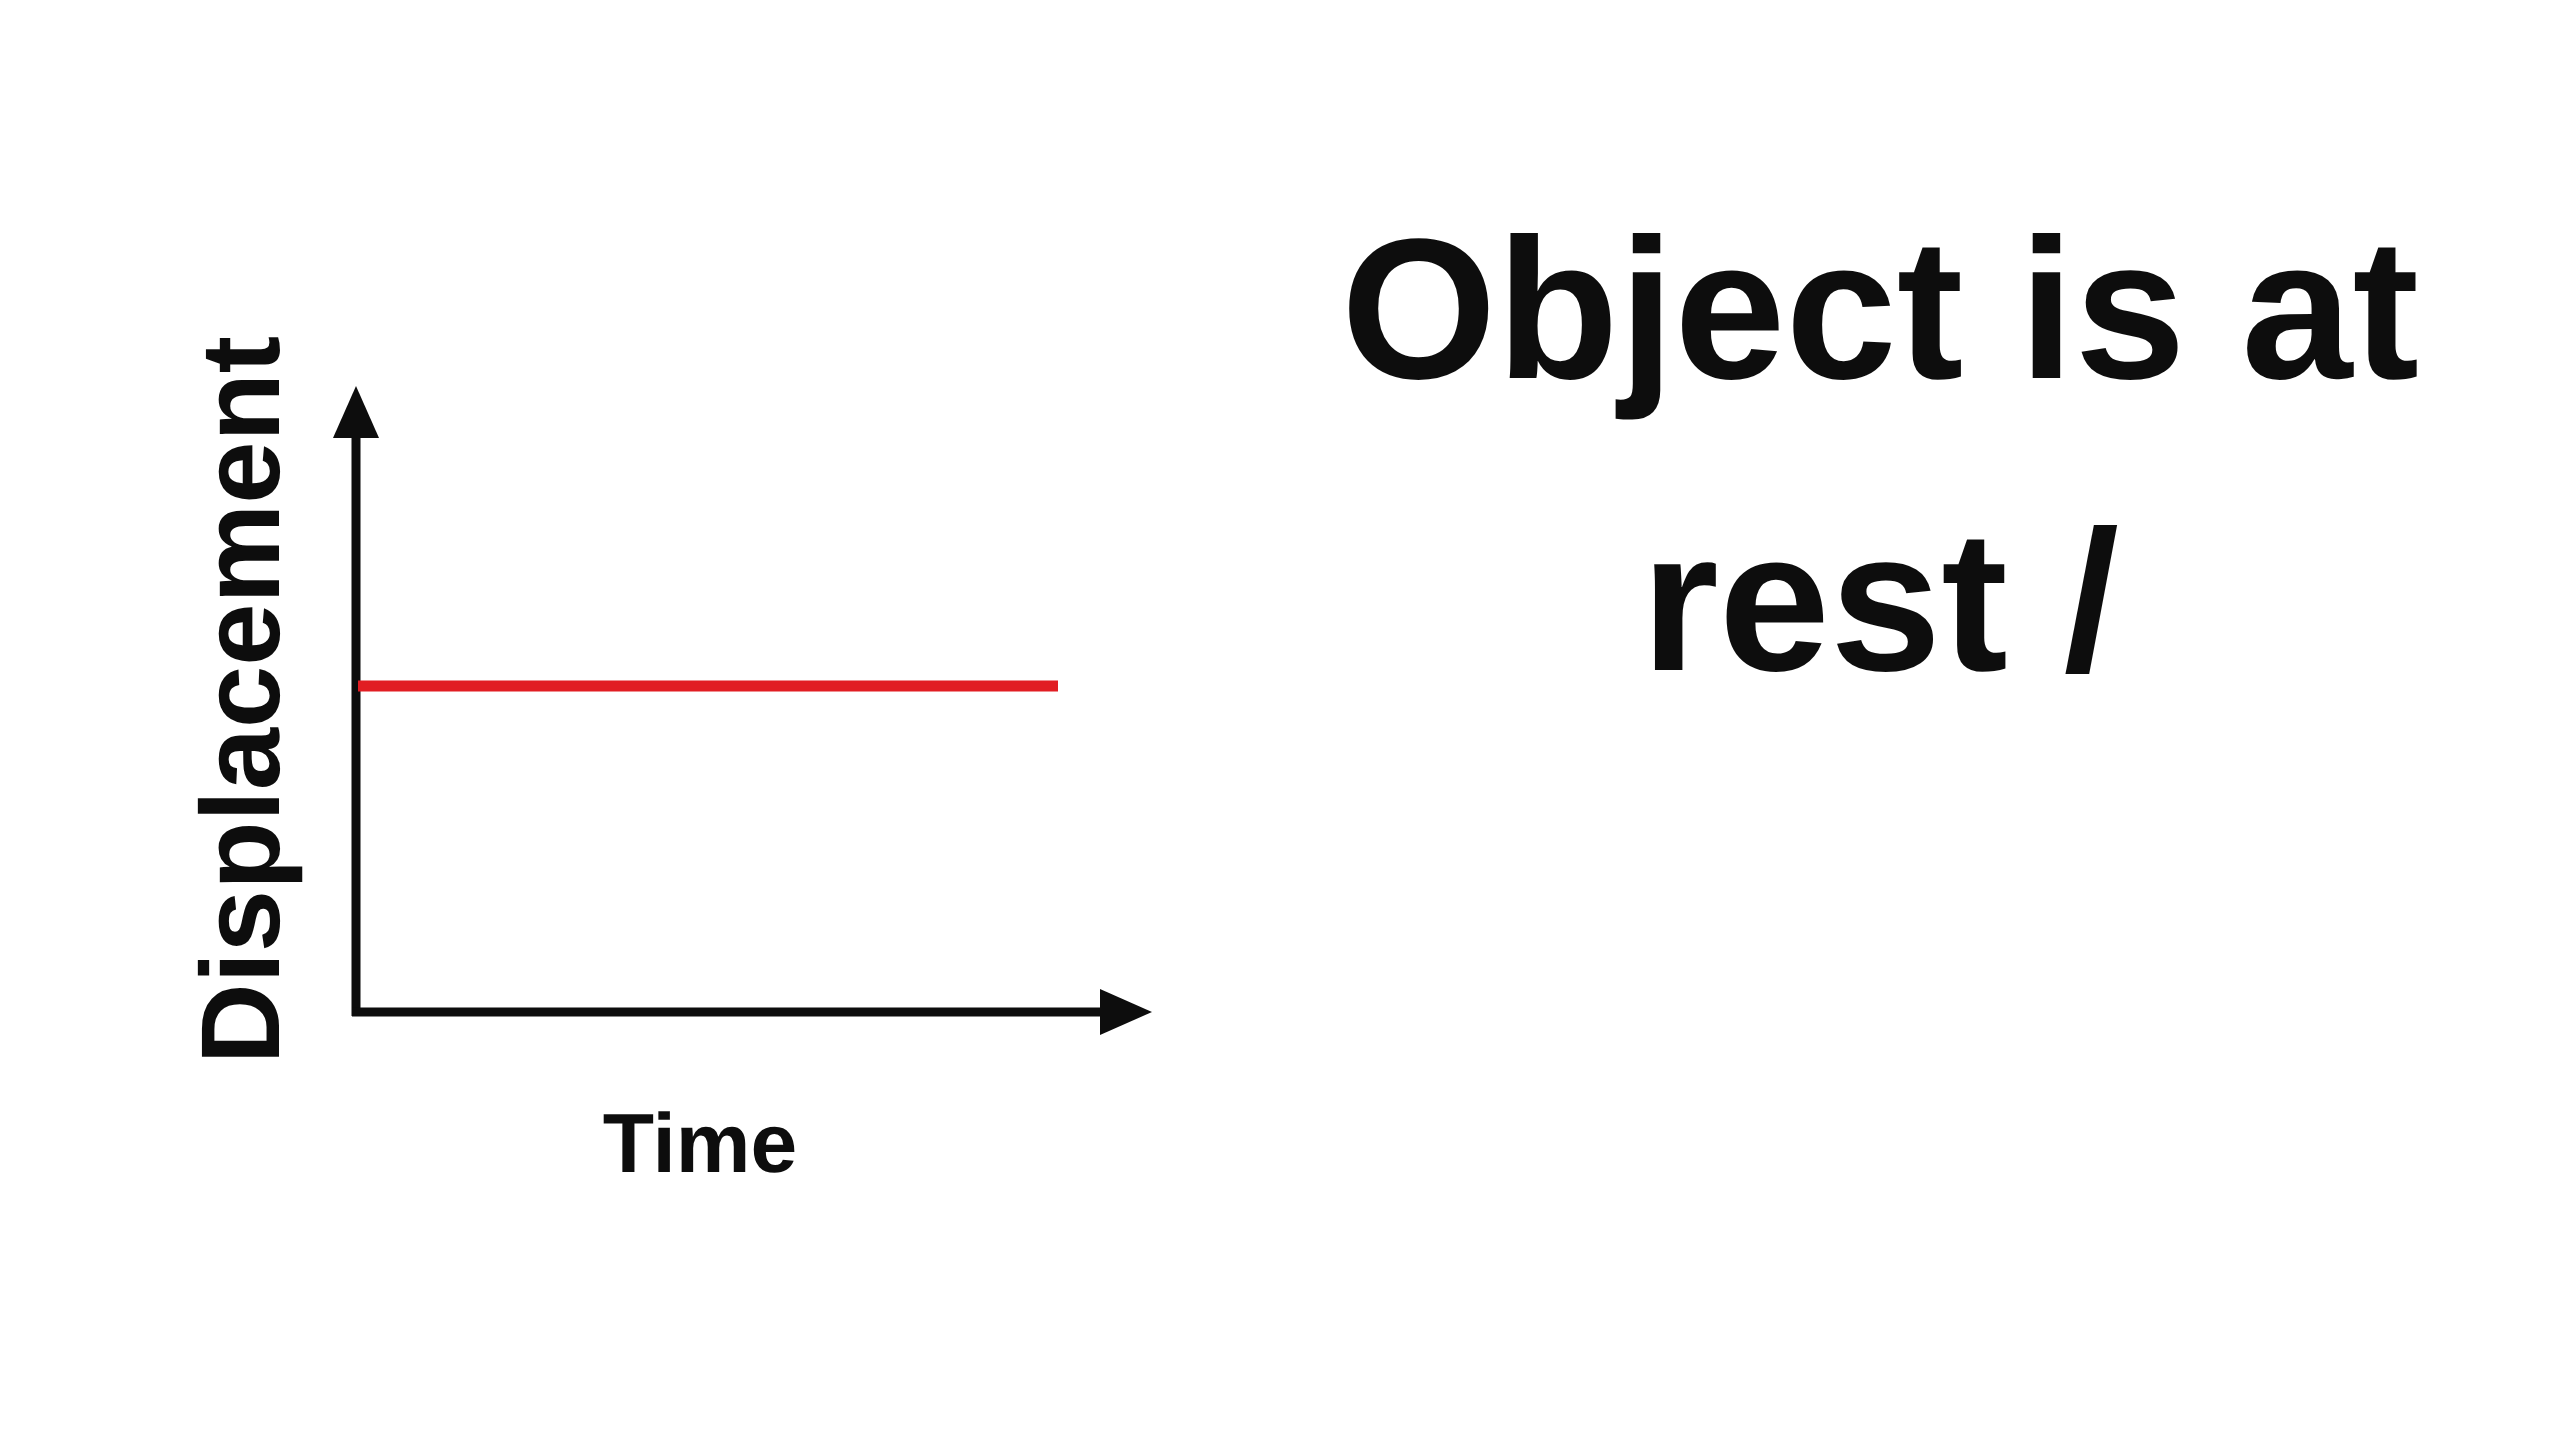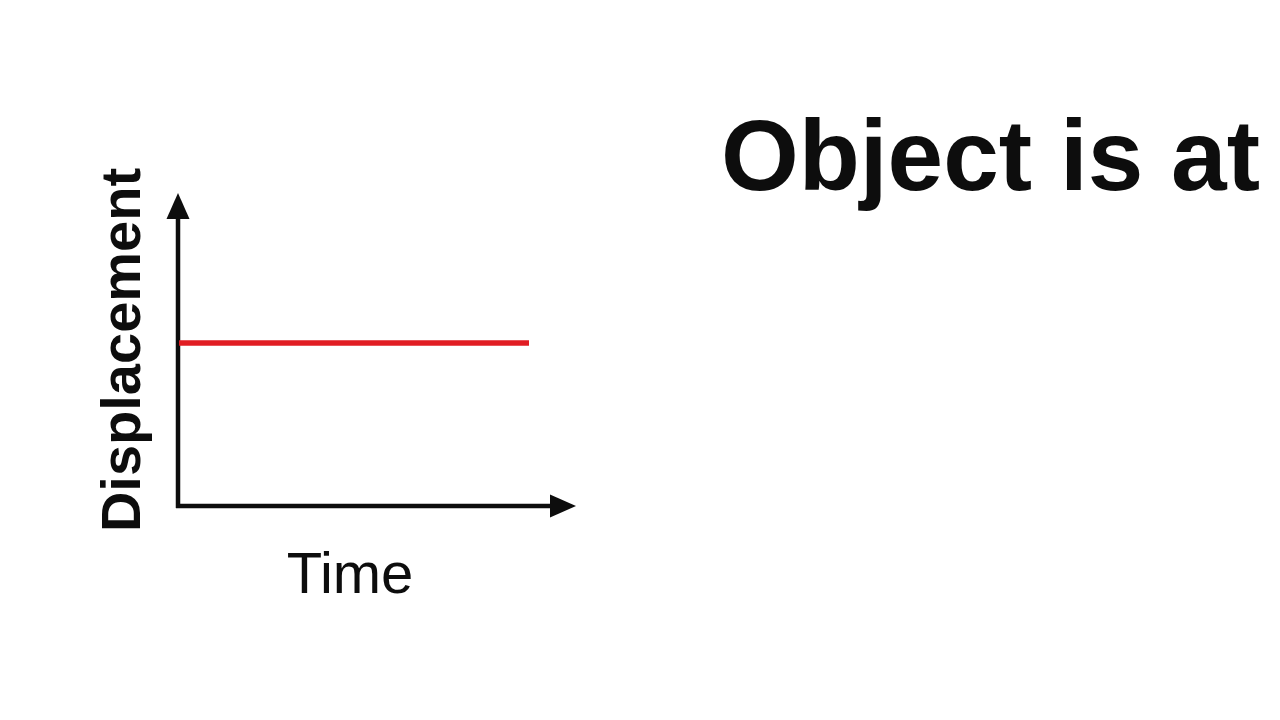--- a/index.html
+++ b/index.html
@@ -27,30 +27,30 @@
     font-size: 56px;
     font-weight: 600;
     color: #0d0d0d;
     white-space: nowrap;
     letter-spacing: 0px;
   }
   .xlabel {
     position: absolute;
     left: 350px; top: 572px;
     transform: translate(-50%, -50%);
-    font-size: 58px;
-    font-weight: 400;
+    font-size: 42px;
+    font-weight: 700;
     color: #0d0d0d;
     white-space: nowrap;
   }
   .caption {
     position: absolute;
     left: 620px; top: 82px;
     width: 640px;
-    text-align: right;
+    text-align: center;
     font-size: 100px;
     line-height: 146px;
     font-weight: 600;
     color: #0d0d0d;
   }
   .caption .line { display: block; white-space: nowrap; }
 </style>
 </head>
 <body>
 
@@ -67,15 +67,16 @@
     <polygon points="576,506 550,494.5 550,517.5" fill="#0d0d0d"></polygon>
 
     <line x1="179" y1="343" x2="529" y2="343" stroke-width="5.5" stroke="#e11d23"></line>
   </svg>
 
   <div class="ylabel">Displacement</div>
   <div class="xlabel">Time</div>
 
   <div class="caption">
     <span class="line">Object is at</span>
+    <span class="line">rest /</span>
   </div>
 
 </div>
 
 </body></html>

